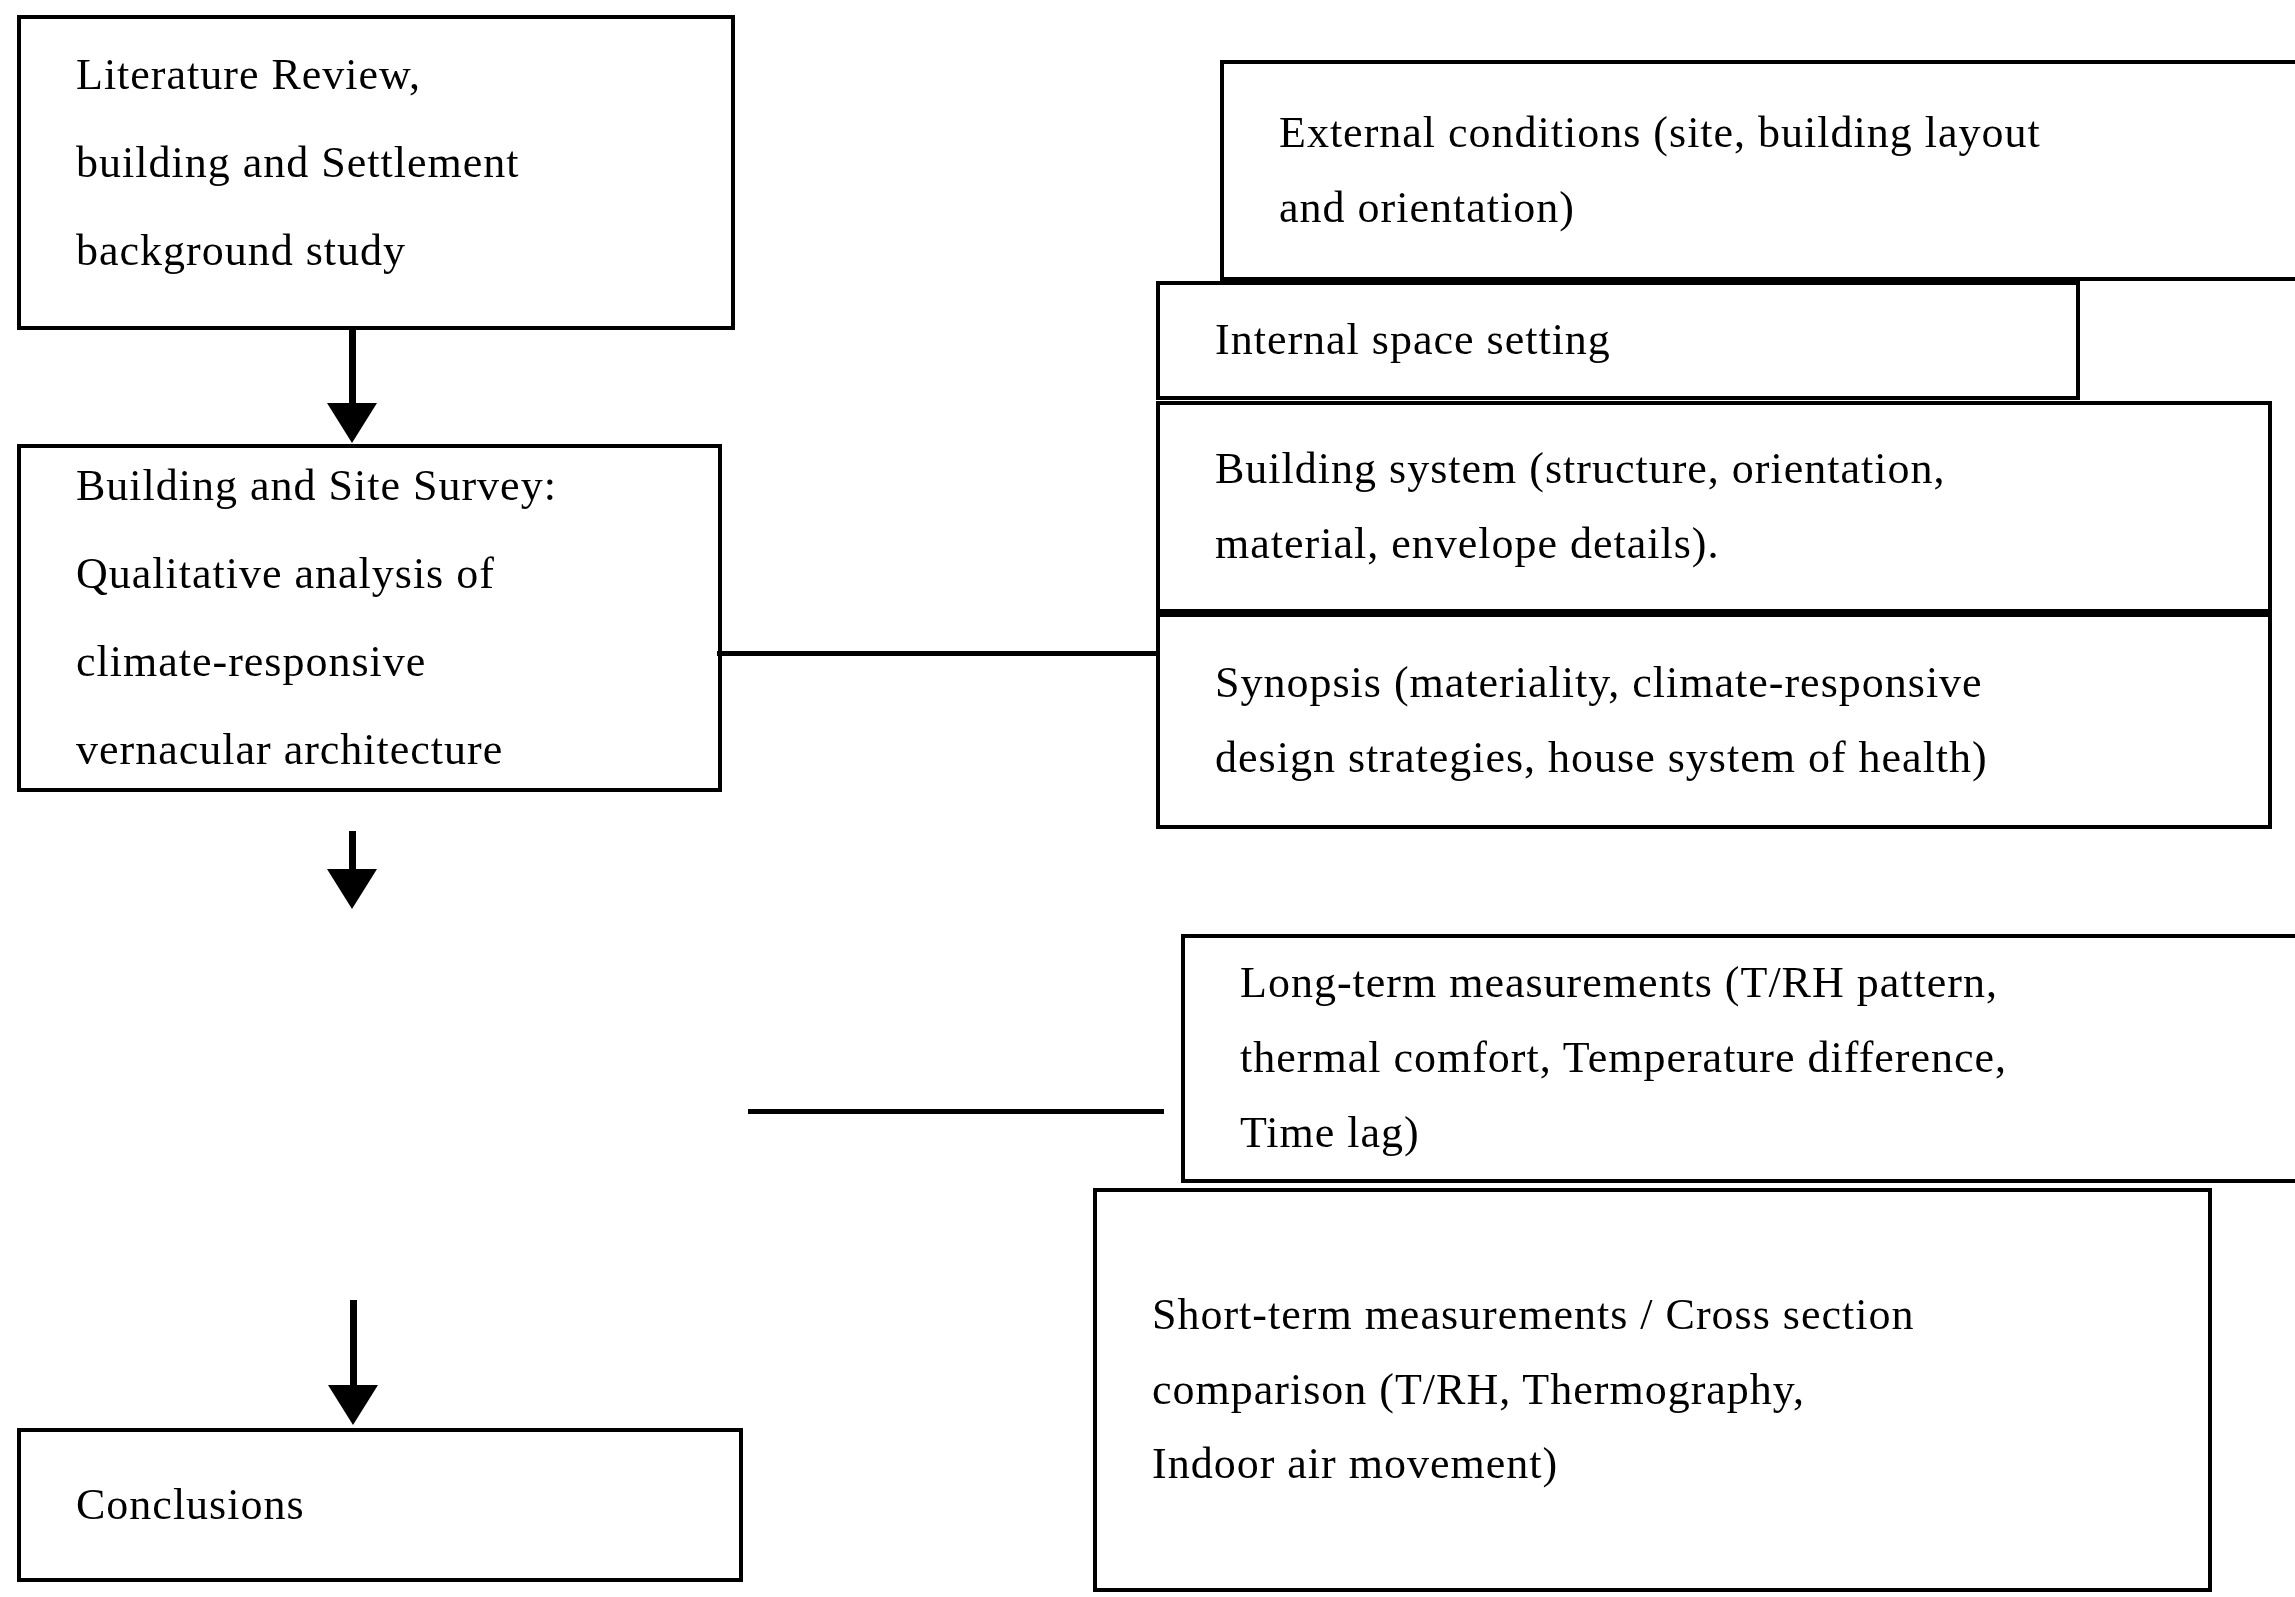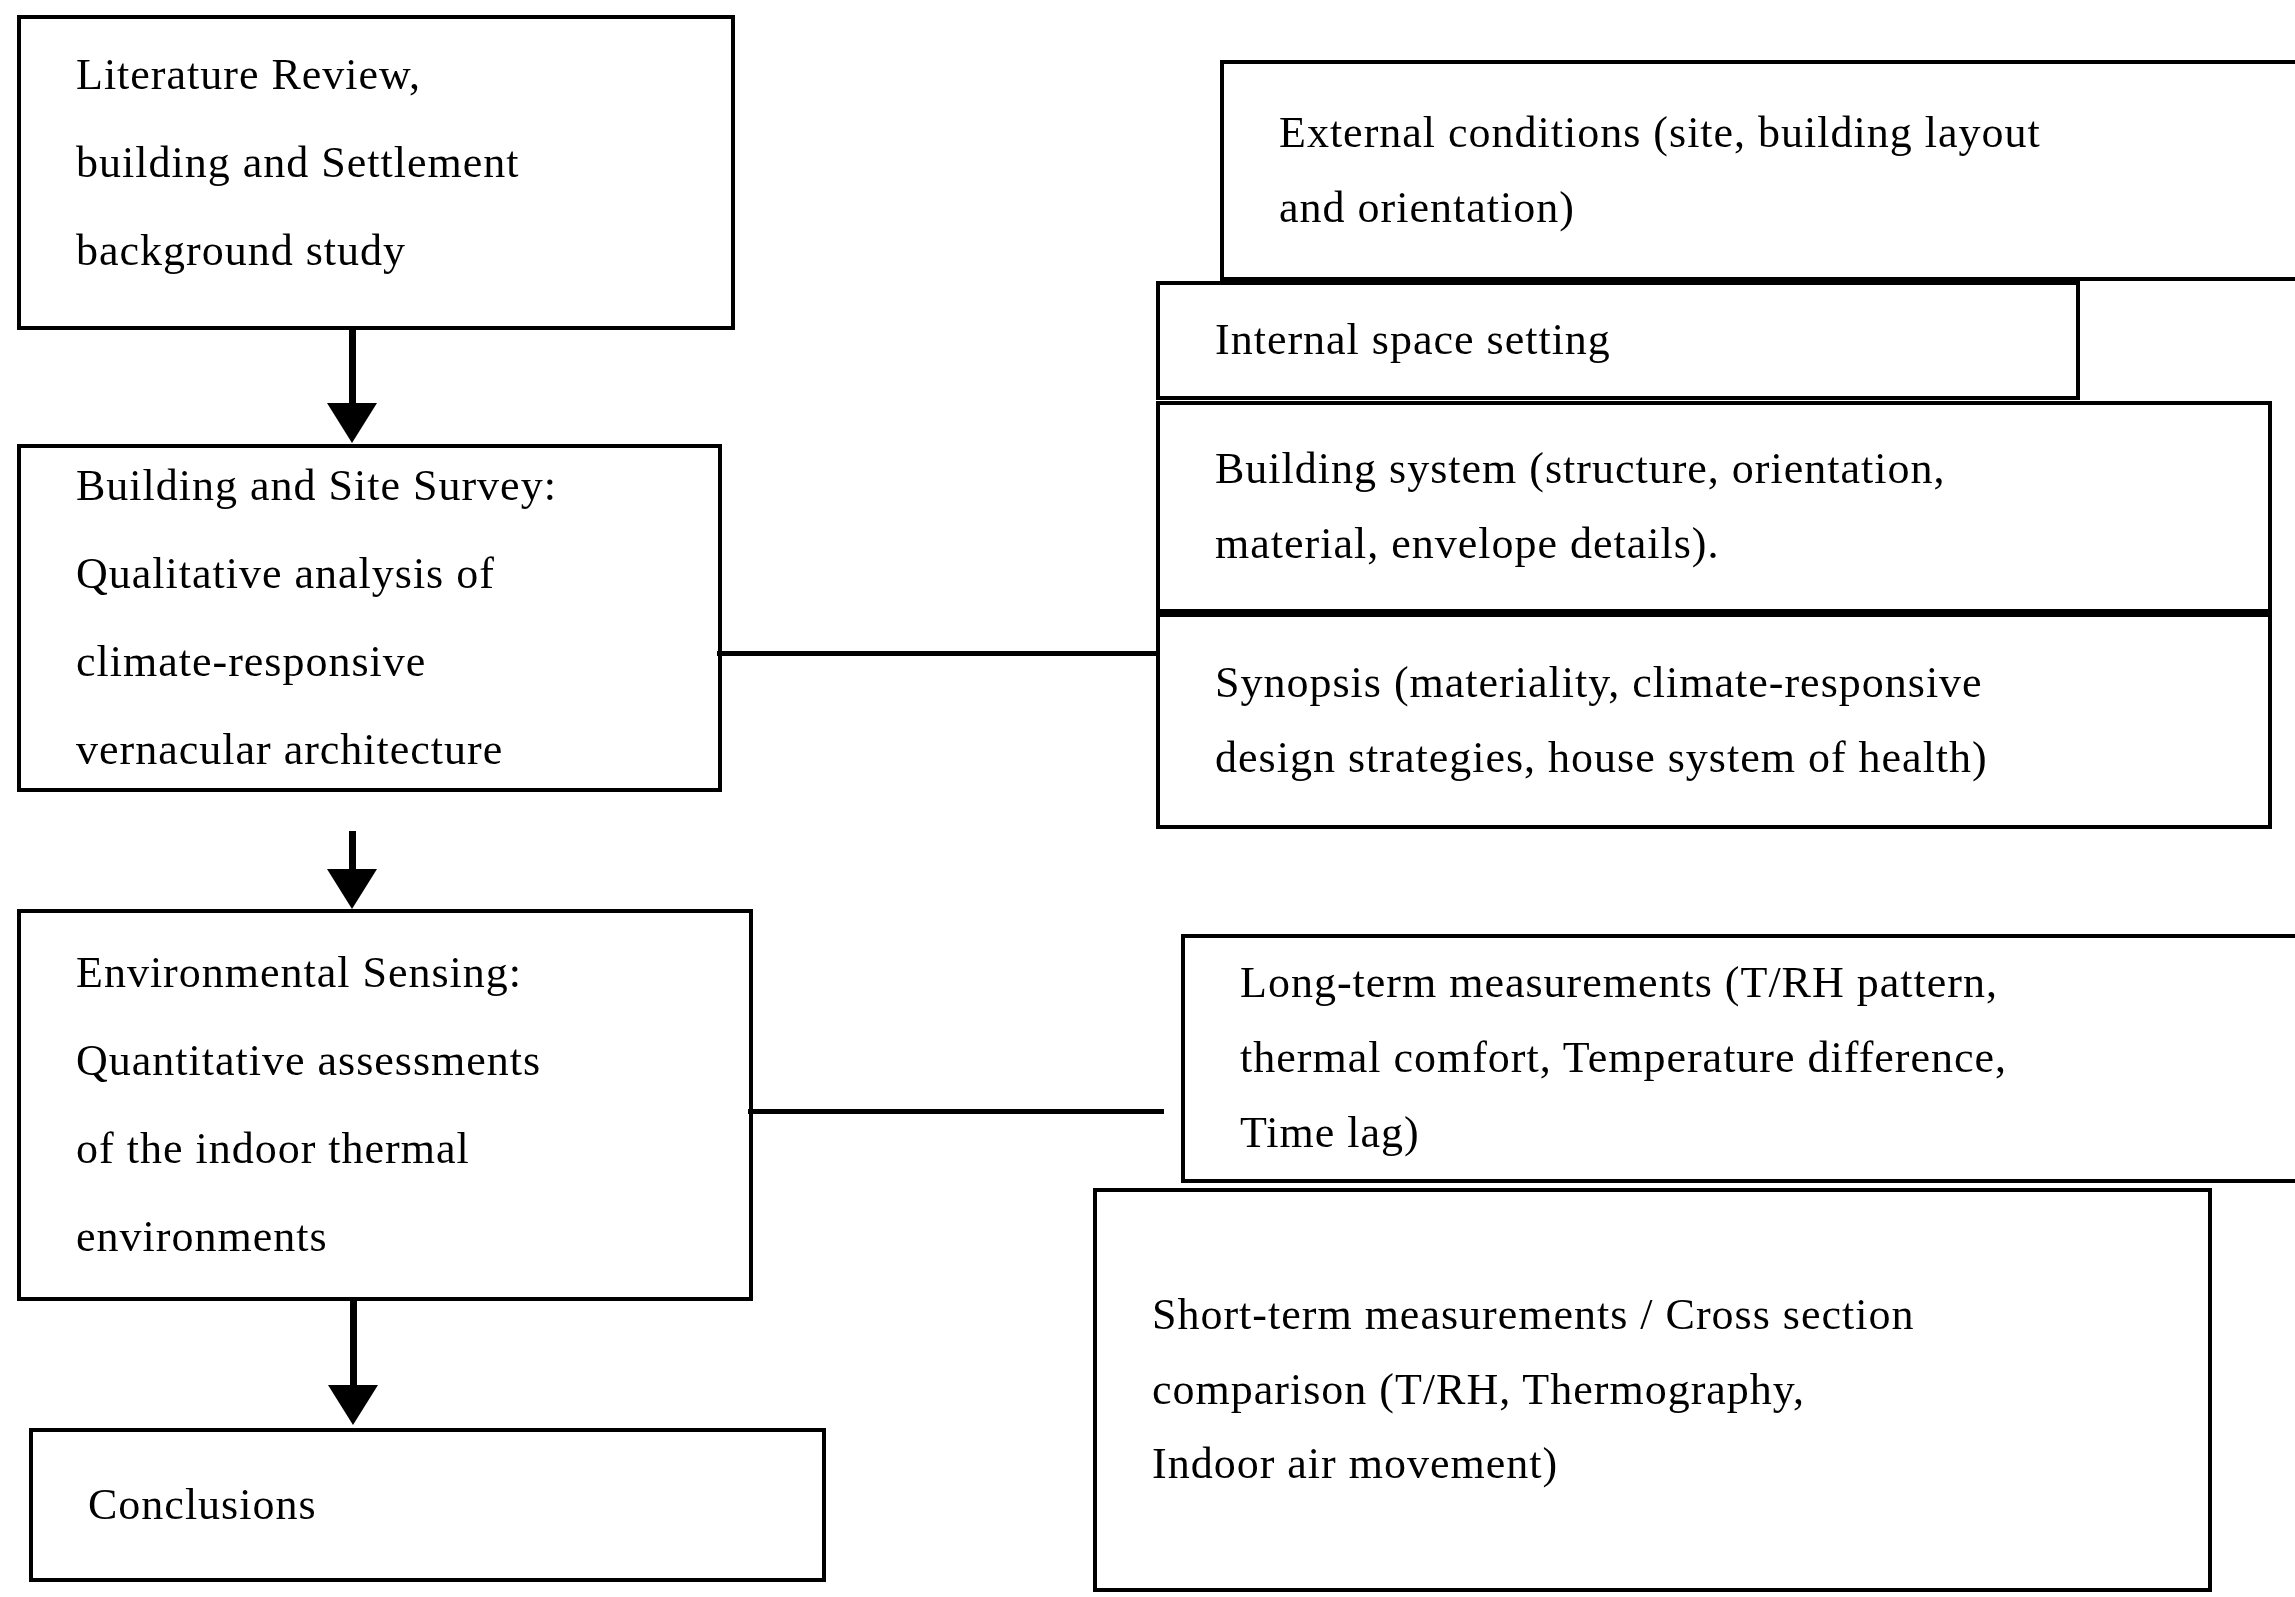--- a/index.html
+++ b/index.html
@@ -82,31 +82,25 @@
   <div class="box" style="left:17px; top:444px; width:705px; height:348px;">
     <span class="box-text">Building and Site Survey:
 Qualitative analysis of
 climate-responsive
 vernacular architecture</span>
   </div>
 
   <div class="arrow-stem" style="left:349px; top:831px; height:42px;"></div>
   <div class="arrow-head" style="left:327px; top:869px;"></div>
 
-  <div class="box" style="left:17px; top:909px; width:736px; height:392px;">
-    <span class="box-text">Environmental Sensing:
-Quantitative assessments
-of the indoor thermal
-environments</span>
-  </div>
 
   <div class="arrow-stem" style="left:350px; top:1300px; height:88px;"></div>
   <div class="arrow-head" style="left:328px; top:1385px;"></div>
 
-  <div class="box" style="left:29px; top:1428px; width:797px; height:154px;">
+  <div class="box" style="left:17px; top:1428px; width:726px; height:154px;">
     <span class="box-text">Conclusions</span>
   </div>
 
   <div class="connector" style="left:717px; top:651px; width:442px;"></div>
   <div class="connector" style="left:748px; top:1109px; width:416px;"></div>
 
   <div class="right-col">
     <div class="box" style="left:1220px; top:60px; width:1116px; height:221px;">
       <span class="box-text">External conditions (site, building layout
 and orientation)</span>

